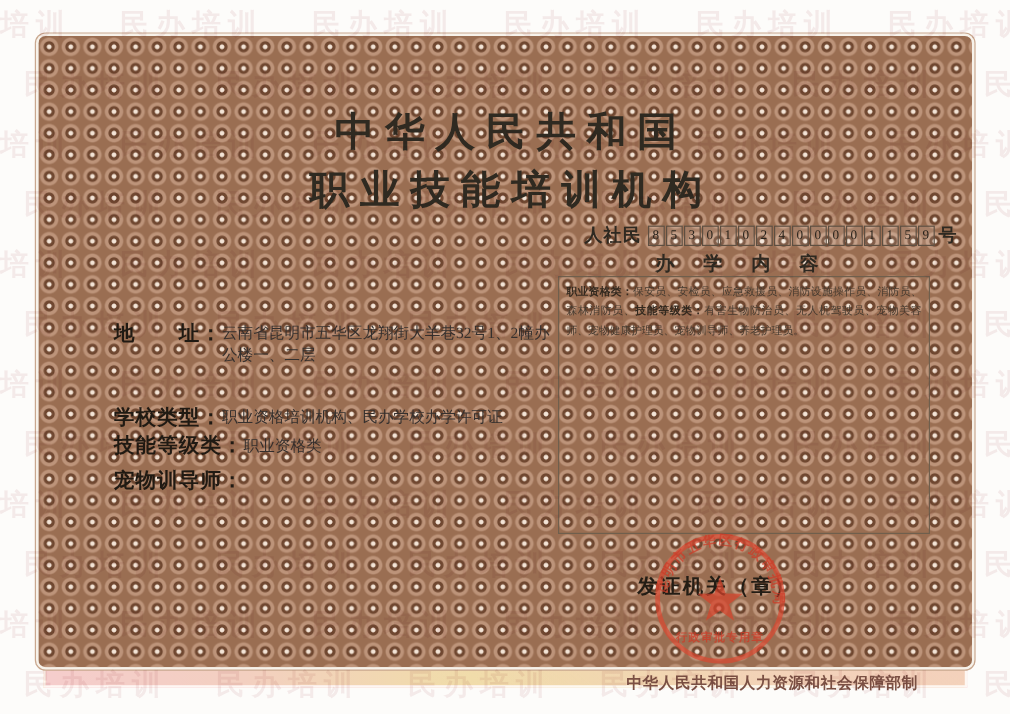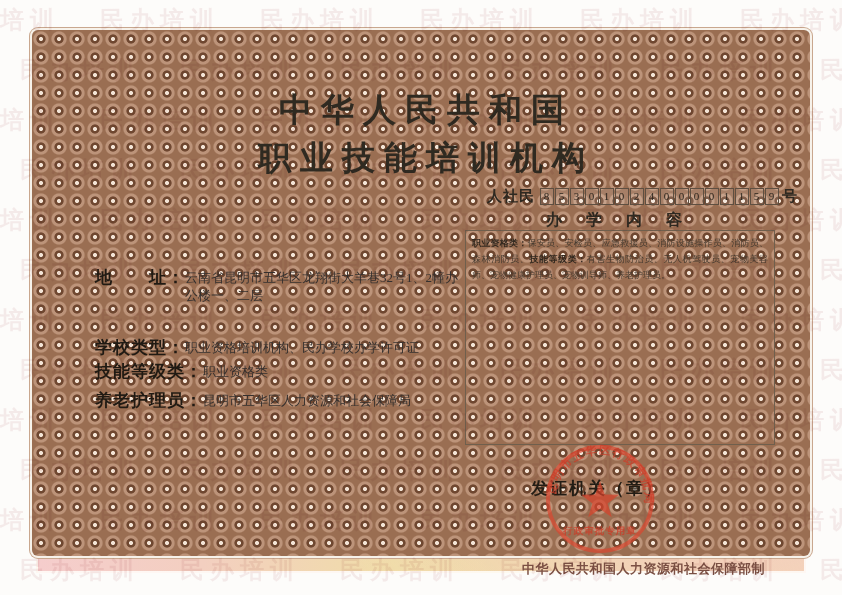--- a/index.html
+++ b/index.html
@@ -223,22 +223,21 @@
   </div>
   <div class="field-row" style="top:336px;">
     <span class="field-label">学校类型：</span>
     <span class="field-value">职业资格培训机构、民办学校办学许可证</span>
   </div>
   <div class="field-row" style="top:360px;">
     <span class="field-label">技能等级类：</span>
     <span class="field-value">职业资格类</span>
   </div>
   <div class="field-row" style="top:389px;">
-    <span class="field-label">养老护理员：</span>
-    <span class="field-value">昆明市五华区人力资源和社会保障局</span>
+    <span class="field-label">宠物训导师：</span>
   </div>
   <div class="field-row" style="top:418px;">
   </div>
 
   <div class="tx issuer-label">发证机关（章）</div>
 
   <svg class="tx seal" viewBox="0 0 116 116">
     <defs>
       <path id="sealArc" d="M 13,58 A 45,45 0 0 1 103,58"></path>
     </defs>

